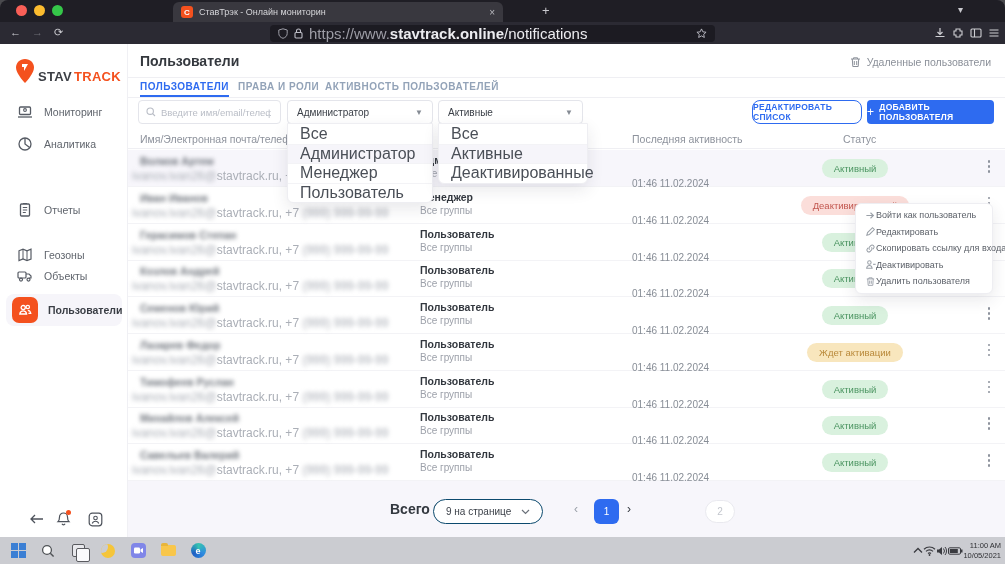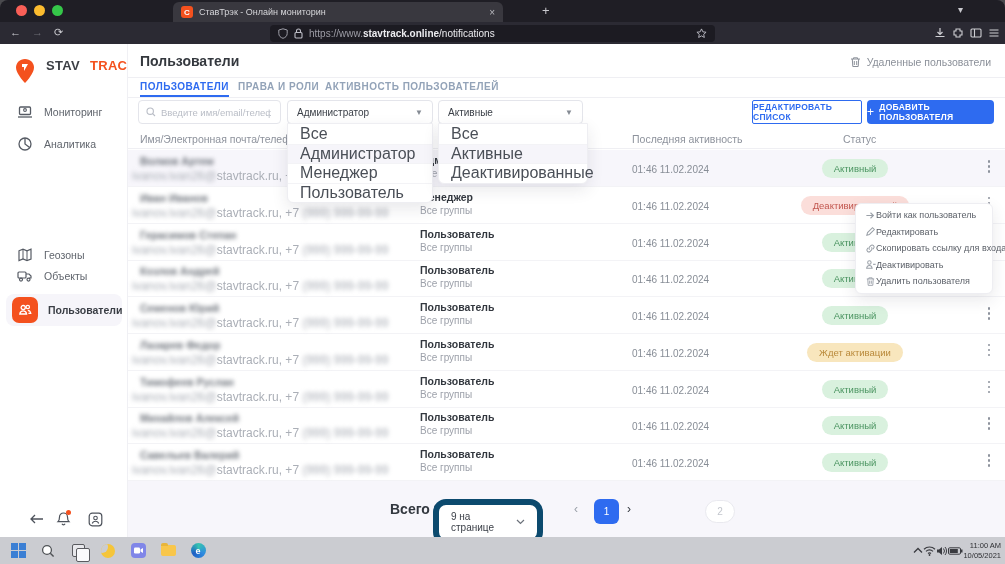--- a/index.html
+++ b/index.html
@@ -12,31 +12,31 @@
   .tl{width:11px;height:11px;border-radius:50%;top:5px;}
   #tab{left:173px;top:2px;width:330px;height:20px;background:#39383f;border-radius:6px 6px 0 0;display:flex;align-items:center;padding:0 8px;gap:6px;}
   #tab .fav{width:12px;height:12px;border-radius:3px;background:#f4511e;color:#fff;font-size:8px;font-weight:bold;display:flex;align-items:center;justify-content:center;flex:none;}
   #tab .t{font-size:9px;color:#d6d6da;white-space:nowrap;overflow:hidden;text-overflow:ellipsis;flex:1;}
   #tab .x{color:#b6b6bc;font-size:10px;flex:none;}
   .newtab{left:542px;top:3px;color:#c9c9cf;font-size:13px;}
   .tabchev{left:958px;top:4px;color:#c9c9cf;font-size:10px;}
   #navbar{left:0;top:22px;width:1005px;height:22px;background:#2b2a33;}
   .navbtn{top:4px;color:#cfcfd4;font-size:11px;}
   #urlbar{left:270px;top:3px;width:445px;height:17px;background:#1c1b22;border-radius:4px;display:flex;align-items:center;padding:0 8px;gap:6px;}
-  #urlbar .u{font-size:10px;color:#ececf0;white-space:nowrap;flex:1;}
+  #urlbar .u{font-size:15px;color:#ececf0;white-space:nowrap;flex:1;}
   #urlbar .u .dim{color:#9d9da6;}
   #urlbar svg{flex:none;}
   .tbicon{top:5px;}
 
   
   #app{left:0;top:44px;width:1005px;height:493px;background:#fff;}
 
   
   #sidebar{left:0;top:0;width:128px;height:493px;background:#fff;border-right:1px solid #f0f0f4;}
-  #logo{left:14px;top:14px;display:flex;align-items:flex-start;gap:10px;}
+  #logo{left:14px;top:14px;display:flex;align-items:flex-end;gap:2px;}
   #logo .stav{font-size:13px;font-weight:bold;color:#3c3f45;letter-spacing:.3px;}
   #logo .track{font-size:13px;font-weight:bold;color:#f4511e;letter-spacing:.3px;}
   .nav-item{left:6px;width:116px;height:30px;display:flex;align-items:center;gap:10px;padding-left:10px;border-radius:8px;}
   .nav-item .lbl{font-size:10.5px;color:#5f646c;}
   .nav-item.active{background:#f6f5fa;height:32px;}
   .nav-item.active .lbl{color:#3a3e45;font-weight:bold;}
   .icn-box{width:26px;height:26px;border-radius:7px;background:#f4511e;display:flex;align-items:center;justify-content:center;flex:none;margin-left:-4px;}
   .belldot{left:66px;top:466px;width:5px;height:5px;border-radius:50%;background:#f4511e;}
 
   
@@ -52,48 +52,48 @@
   
   .inputbox{top:56px;height:24px;border:1px solid #e4e5eb;border-radius:4px;background:#fff;}
   #search{left:10px;width:143px;display:flex;align-items:center;padding:0 7px;gap:5px;}
   #search input{border:none;outline:none;width:110px;font-size:9.5px;color:#3c4148;}
   #search input::placeholder{color:#b9bdc6;}
   .select{display:flex;align-items:center;justify-content:space-between;padding:0 9px;}
   .select .v{font-size:10px;color:#3a3f47;}
   .select .car{font-size:8px;color:#858b94;}
   #sel-role{left:159px;width:146px;}
   #sel-status{left:310px;width:145px;}
-  #btn-edit{left:624px;top:56px;width:110px;height:24px;border:1px solid #2e6bf0;border-radius:2px;color:#2e6bf0;font-size:8.5px;font-weight:bold;letter-spacing:.3px;background:#fff;display:flex;align-items:center;justify-content:center;}
+  #btn-edit{left:624px;top:56px;width:110px;height:24px;border:1px solid #2e6bf0;border-radius:8px;color:#2e6bf0;font-size:8.5px;font-weight:bold;letter-spacing:.3px;background:#fff;display:flex;align-items:center;justify-content:center;}
   #btn-add{left:739px;top:56px;width:127px;height:24px;border-radius:4px;background:#2e6bf0;color:#fff;font-size:8.5px;font-weight:bold;letter-spacing:.3px;display:flex;align-items:center;justify-content:center;gap:5px;}
 
   
   .colhdr{top:89px;font-size:10.5px;color:#8d929c;}
   .hdr-bottom{left:0;top:104px;width:877px;border-top:1px solid #efeff3;}
   #rows{left:0;top:0;width:877px;height:493px;}
   .row{position:absolute;left:0;width:877px;height:37px;border-bottom:1px solid #f3f3f6;}
   .row.hl{background:#f7f6fb;}
   .nm{position:absolute;left:12px;top:5px;font-size:10.5px;font-weight:bold;color:#70757d;filter:blur(2.3px);}
   .ct{position:absolute;left:4px;top:19px;font-size:12px;color:#abafb7;white-space:nowrap;}
   .ct .bl{filter:blur(2.3px);}
   .rl{position:absolute;left:292px;top:4px;font-size:10.5px;font-weight:bold;color:#33383f;}
   .gp{position:absolute;left:292px;top:18px;font-size:10px;color:#9da1aa;}
-  .tm{position:absolute;left:504px;top:14px;font-size:10px;color:#878d96;}
+  .tm{position:absolute;left:504px;top:28px;font-size:10px;color:#878d96;}
   .stw{position:absolute;left:652px;top:8px;width:150px;text-align:center;}
   .badge{display:inline-block;font-size:9.5px;padding:4px 12px;border-radius:11px;}
   .badge.active{background:#d9f1de;color:#4a9460;}
   .badge.inactive{background:#fbdeda;color:#c2574f;}
   .badge.pending{background:#f8e6bd;color:#b9893a;}
   .kebab{position:absolute;left:855px;top:10px;width:12px;height:16px;display:flex;flex-direction:column;align-items:center;gap:2.5px;}
   .kebab i{width:2.5px;height:2.5px;border-radius:50%;background:#8d929c;}
 
   
   #footer{left:0;top:437px;width:877px;height:56px;background:#f7f6fb;}
   .fl{position:absolute;top:0;height:56px;display:flex;align-items:center;}
   #total{left:262px;font-size:14px;font-weight:bold;color:#33383f;}
-  #perpage{left:305px;top:18px;width:110px;height:25px;background:#fff;border:6px solid #0c4a6e;border-radius:13px;display:flex;align-items:center;justify-content:space-between;padding:17px 12px;}
+  #perpage{left:305px;top:18px;width:110px;height:25px;background:#fff;border:1px solid #0c4a6e;border-radius:13px;display:flex;align-items:center;justify-content:space-between;padding:11px 12px;}
   #perpage span{font-size:10px;color:#3a3f47;}
   .pgchev{font-size:12px;color:#9aa0a8;}
   #prev{left:446px;}
   #page1{left:466px;top:18px;width:25px;height:25px;background:#2e6bf0;border-radius:6px;color:#fff;font-size:10px;display:flex;align-items:center;justify-content:center;}
   #next{left:499px;color:#33383f;}
   #goto-lbl{left:532px;font-size:10.5px;color:#33383f;}
   #goto{left:577px;top:19px;width:30px;height:23px;background:#fff;border:1px solid #e9e9ef;border-radius:12px;color:#c3c6cd;font-size:10px;display:flex;align-items:center;justify-content:center;}
 
   
   .menu{position:absolute;background:#fff;border:1px solid #eeeef2;border-radius:0 0 6px 6px;box-shadow:0 6px 16px rgba(40,40,60,.10);z-index:30;}
@@ -193,20 +193,27 @@
           </svg>
         <span class="lbl">Мониторинг</span>
       </div>
       <div class="nav-item abs" style="top:85px">
         <svg width="18" height="18" viewBox="0 0 18 18">
             <circle cx="9" cy="9" r="6" fill="none" stroke="#565b64" stroke-width="1.3"></circle>
             <path d="M9 3v6l4.3 3.2" fill="none" stroke="#565b64" stroke-width="1.3"></path>
           </svg>
         <span class="lbl">Аналитика</span>
       </div>
+      <div class="nav-item abs" style="top:151px">
+        <svg width="18" height="18" viewBox="0 0 18 18">
+            <rect x="4.5" y="3" width="9" height="12" rx="1" fill="none" stroke="#565b64" stroke-width="1.3"></rect>
+            <path d="M7 2.5h4M6.8 6.5h4.4M6.8 9h4.4M6.8 11.5h3" stroke="#565b64" stroke-width="1.1"></path>
+          </svg>
+        <span class="lbl">Отчеты</span>
+      </div>
       <div class="nav-item abs" style="top:196px">
         <svg width="18" height="18" viewBox="0 0 18 18">
             <path d="M3 4.8l4-1.6 4 1.6 4-1.6v9.8l-4 1.6-4-1.6-4 1.6z" fill="none" stroke="#565b64" stroke-width="1.2"></path>
             <path d="M7 3.4v9.8M11 4.8v9.8" stroke="#565b64" stroke-width="1"></path>
           </svg>
         <span class="lbl">Геозоны</span>
       </div>
       <div class="nav-item abs" style="top:217px">
         <svg width="18" height="18" viewBox="0 0 18 18">
             <rect x="2" y="5" width="8" height="6" rx="1" fill="none" stroke="#565b64" stroke-width="1.2"></rect>

